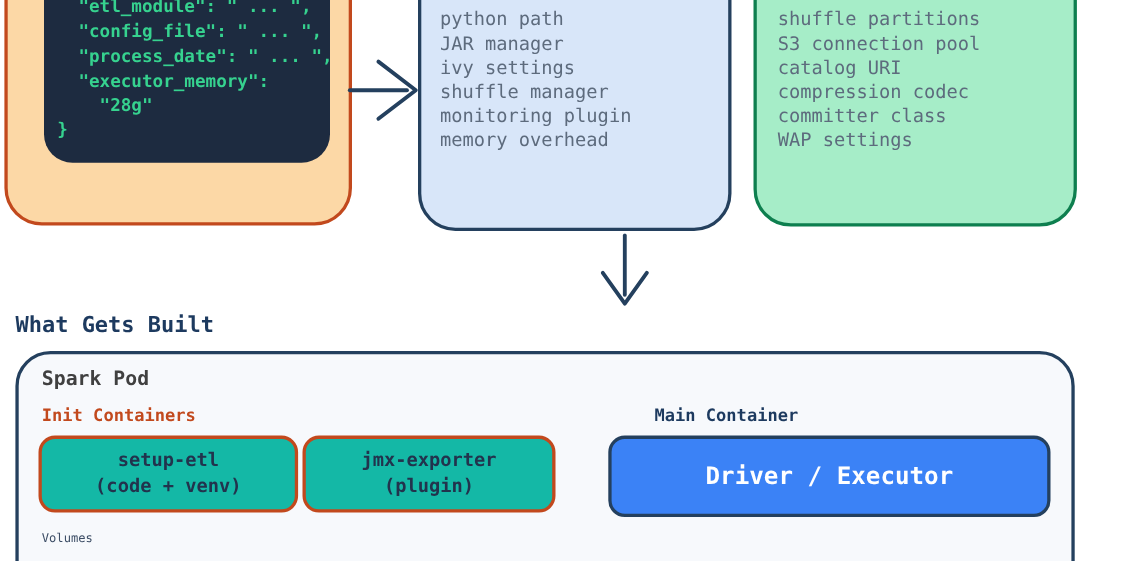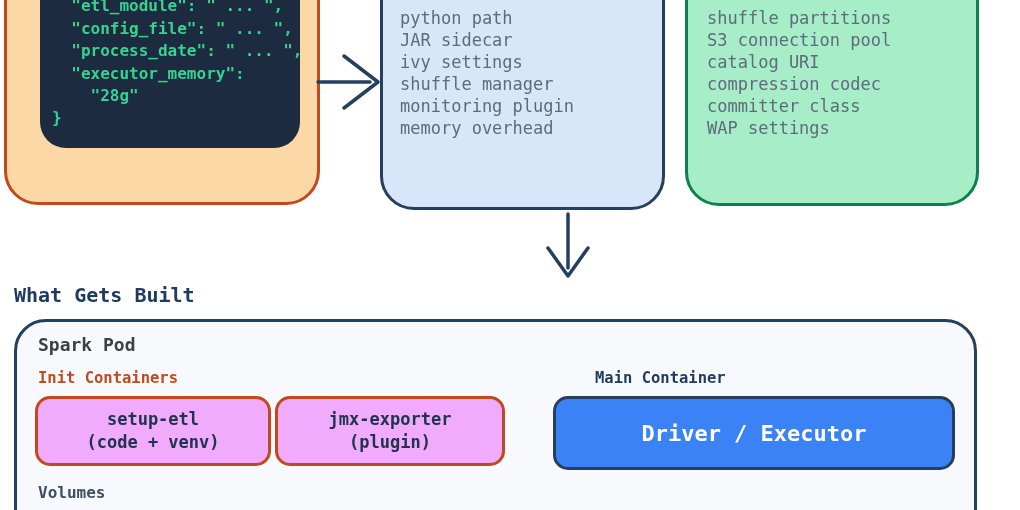--- a/index.html
+++ b/index.html
@@ -58,35 +58,35 @@
     font-size:18px;font-weight:bold;color:#404040;
   }
   .section-label{
     position:absolute;top:47px;
     font-size:15.5px;font-weight:bold;
   }
   .init-label{left:21px;color:#c2491d;}
   .main-label{left:538px;color:#1d3a5f;padding-left:40px;}
   .init-box{
     position:absolute;top:74px;height:70px;box-sizing:border-box;
-    background:#f0abfc;border:3px solid #c2491d;border-radius:15px;
+    background:#14b8a6;border:3px solid #c2491d;border-radius:15px;
     display:flex;flex-direction:column;align-items:center;justify-content:center;
     font-size:17px;font-weight:bold;line-height:23px;color:#22334d;text-align:center;
   }
   .init-box.first{left:18px;width:236px;}
   .init-box.second{left:258px;width:230px;}
   .driver-box{
     position:absolute;left:536px;top:74px;width:402px;height:74px;box-sizing:border-box;
     background:#3b82f6;border:3px solid #24405e;border-radius:15px;
     display:flex;align-items:center;justify-content:center;
     font-size:22px;font-weight:bold;color:#ffffff;
   }
   .volumes-label{
     position:absolute;left:21px;top:161px;
-    font-size:16px;font-weight:bold;color:#3d4e66;
+    font-size:11px;font-weight:normal;color:#3d4e66;
   }
 </style>
 </head>
 <body>
 
 <div class="canvas">
 
   <div class="config-outer">
     <div class="code-block">
       <pre>{
@@ -101,21 +101,21 @@
 
   <div class="arrow" style="left:314px;top:52px;">
     <svg width="70" height="60" viewBox="0 0 70 60">
       <line x1="4" y1="30" x2="56" y2="30" stroke="#24405e" stroke-width="3.5" stroke-linecap="round"></line>
       <polyline points="30,4 64,30 30,56" fill="none" stroke="#24405e" stroke-width="3.5" stroke-linecap="round" stroke-linejoin="round"></polyline>
     </svg>
   </div>
 
   <div class="list-box blue-box">
       <div>python path</div>
-      <div>JAR sidecar</div>
+      <div>JAR manager</div>
       <div>ivy settings</div>
       <div>shuffle manager</div>
       <div>monitoring plugin</div>
       <div>memory overhead</div>
     </div>
 
   <div class="list-box green-box">
       <div>shuffle partitions</div>
       <div>S3 connection pool</div>
       <div>catalog URI</div>

